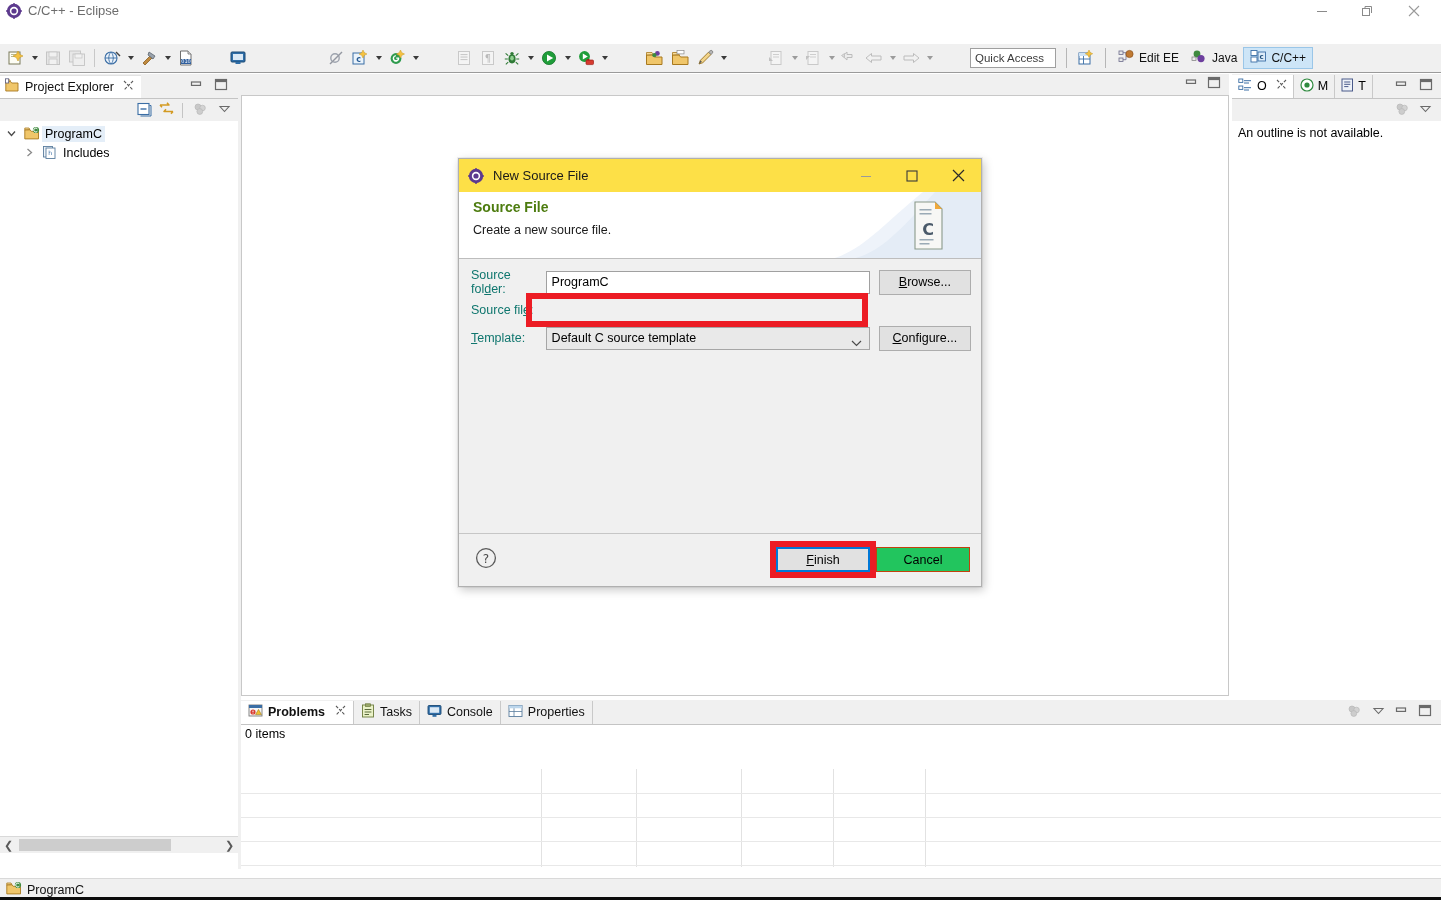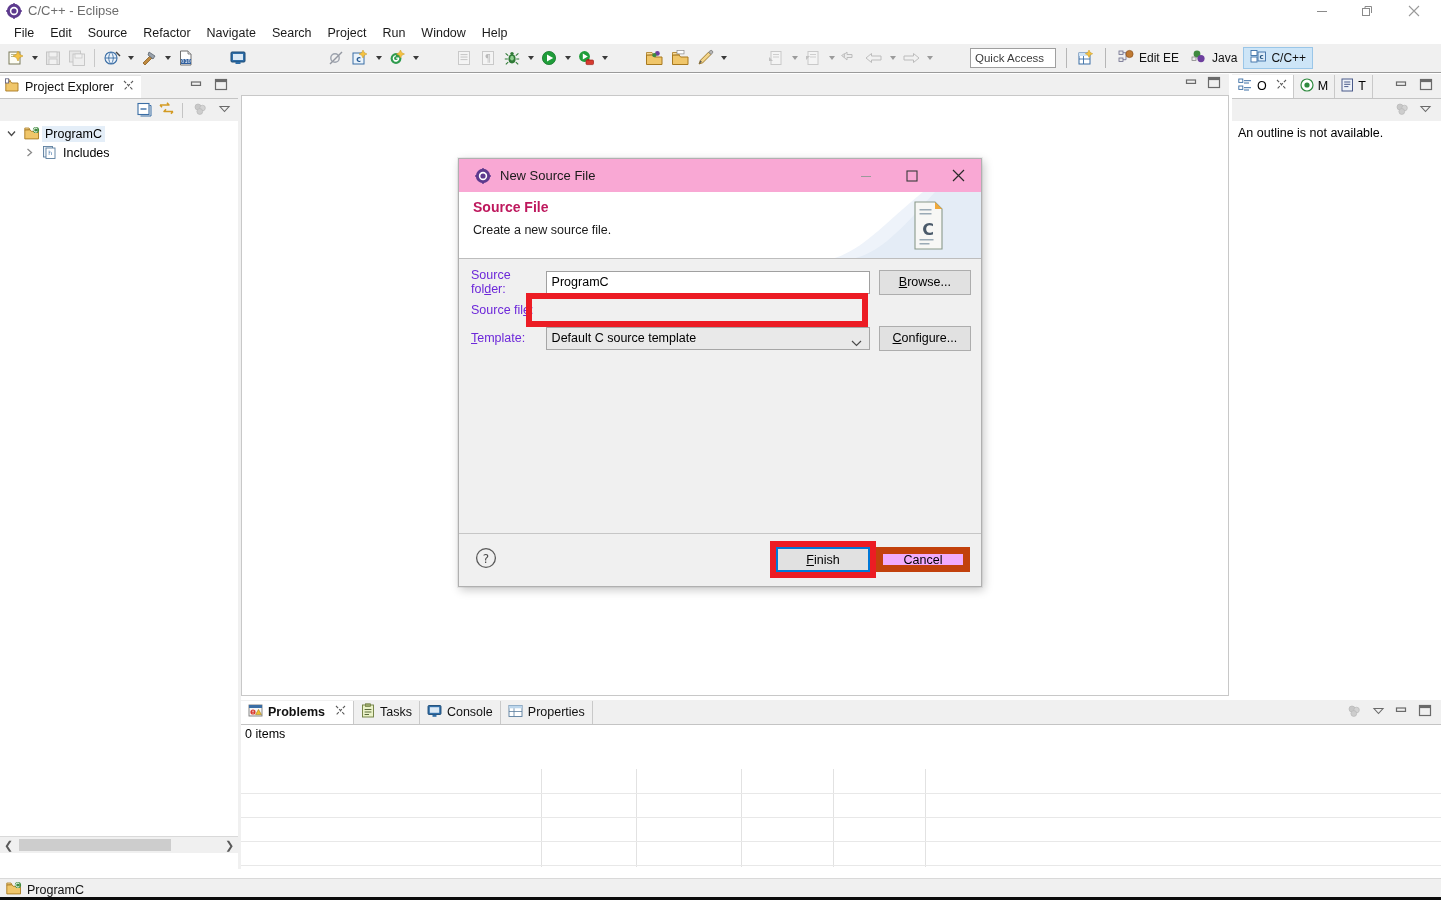--- a/index.html
+++ b/index.html
@@ -201,47 +201,47 @@
   .taskbar-strip { position:absolute; left:0; bottom:0; width:1441px; height:3px; background:#0b0b0b; }
 
   
   #dialog {
     position:absolute; left:458px; top:158px; width:524px; height:429px;
     background:#f0f0f0;
     border:1px solid #b0b0b0;
     box-shadow:0 0 0 1px rgba(0,0,0,0.05), 2px 3px 9px rgba(0,0,0,0.22);
   }
   .dlg-title {
-    position:absolute; left:0; top:0; width:522px; height:33px; background:#f9a8d4;
-    display:flex; align-items:center;padding-left:7px;
+    position:absolute; left:0; top:0; width:522px; height:33px; background:#fde047;
+    display:flex; align-items:center;
   }
   .dlg-title .ic { margin-left:9px; width:16px;height:16px; }
   .dlg-title .tx { margin-left:9px; font-size:13px; color:#1a1a1a; }
   .dlg-wbtn {
     position:absolute; top:0; width:46px; height:33px;
     display:flex; align-items:center; justify-content:center;
   }
   .dlg-head {
     position:absolute; left:0; top:33px; width:522px; height:67px;
     background:#ffffff; border-bottom:1px solid #bdbdbd; overflow:hidden;
   }
   .dlg-head .h1 {
-    position:absolute; left:14px; top:7px; font-size:14px; font-weight:bold; color:#be185d;
+    position:absolute; left:14px; top:7px; font-size:14px; font-weight:bold; color:#4d7c0f;
   }
   .dlg-head .h2 {
     position:absolute; left:14px; top:31px; font-size:12.5px; color:#1a1a1a;
   }
   .dlg-head .banner {
     position:absolute; right:0; top:0; width:150px; height:67px;
   }
   .dlg-body {
     position:absolute; left:0; top:101px; width:522px; height:273px; background:#f0f0f0;
   }
   .frow { position:absolute; left:12px; height:24px; display:flex; align-items:center; }
-  .flabel { width:76px; font-size:12.5px; color:#6d28d9; }
+  .flabel { width:76px; font-size:12.5px; color:#0f766e; }
   .ftext {
     width:330px; height:23px; background:#ffffff; border:1px solid #a0a0a0;
     font-size:12.5px; display:flex; align-items:center; padding-left:5px; color:#000;
   }
   .ftext.focused { border:1px solid #3a7dc0; }
   .fcombo {
     width:330px; height:23px; background:#e9e9e9; border:1px solid #a6a6a6;
     font-size:12.5px; display:flex; align-items:center; padding-left:5px; color:#000;
     position:relative;
   }
@@ -255,21 +255,21 @@
   .hl-box {
     position:absolute; border:6px solid #ec1c24; pointer-events:none;
   }
   .dlg-foot {
     position:absolute; left:0; top:374px; width:522px; height:53px;
     background:#f0f0f0; border-top:1px solid #c6c6c6;
   }
   .help-ic { position:absolute; left:16px; top:13px; width:22px; height:22px; }
   .dbtn {
     position:absolute; top:13px; height:25px; width:94px;
-    background:#f0abfc; border:7px solid #c2410c;
+    background:#22c55e; border:1px solid #c2410c;
     font-size:12.5px; display:flex; align-items:center; justify-content:center;
   }
   .dbtn.default {
     background:#e1e1e1; border:2px solid #0078d7;
   }
   u { text-decoration:underline; }
   .nosel { user-select:none; }
 </style>
 </head>
 <body>
@@ -303,32 +303,20 @@
         <polyline points="3,3.5 3,1.5 9.5,1.5 9.5,8" fill="none" stroke="#8a8a8a" stroke-width="1"></polyline>
       </svg>
     </div>
     <div class="wbtn" style="left:1391px">
       <svg width="12" height="12" viewBox="0 0 12 12">
         <path d="M1,1 L11,11 M11,1 L1,11" stroke="#9a9a9a" stroke-width="1.1" fill="none"></path>
       </svg>
     </div>
   </div>
 
-  <div class="menubar">
-    <div class="mi">File</div>
-    <div class="mi">Edit</div>
-    <div class="mi">Source</div>
-    <div class="mi">Refactor</div>
-    <div class="mi">Navigate</div>
-    <div class="mi">Search</div>
-    <div class="mi">Project</div>
-    <div class="mi">Run</div>
-    <div class="mi">Window</div>
-    <div class="mi">Help</div>
-  </div>
 
   <div class="toolbar">
 
     <div style="width:4px"></div>
 
     <div class="tb-item" style="width:24px">
       <svg width="18" height="18" viewBox="0 0 18 18">
         <rect x="2" y="3" width="11" height="12" fill="#fdfdf5" stroke="#7a7a5a" stroke-width="1"></rect>
         <rect x="4" y="5" width="6" height="1" fill="#b9b98f"></rect>
         <rect x="4" y="7" width="6" height="1" fill="#b9b98f"></rect>

